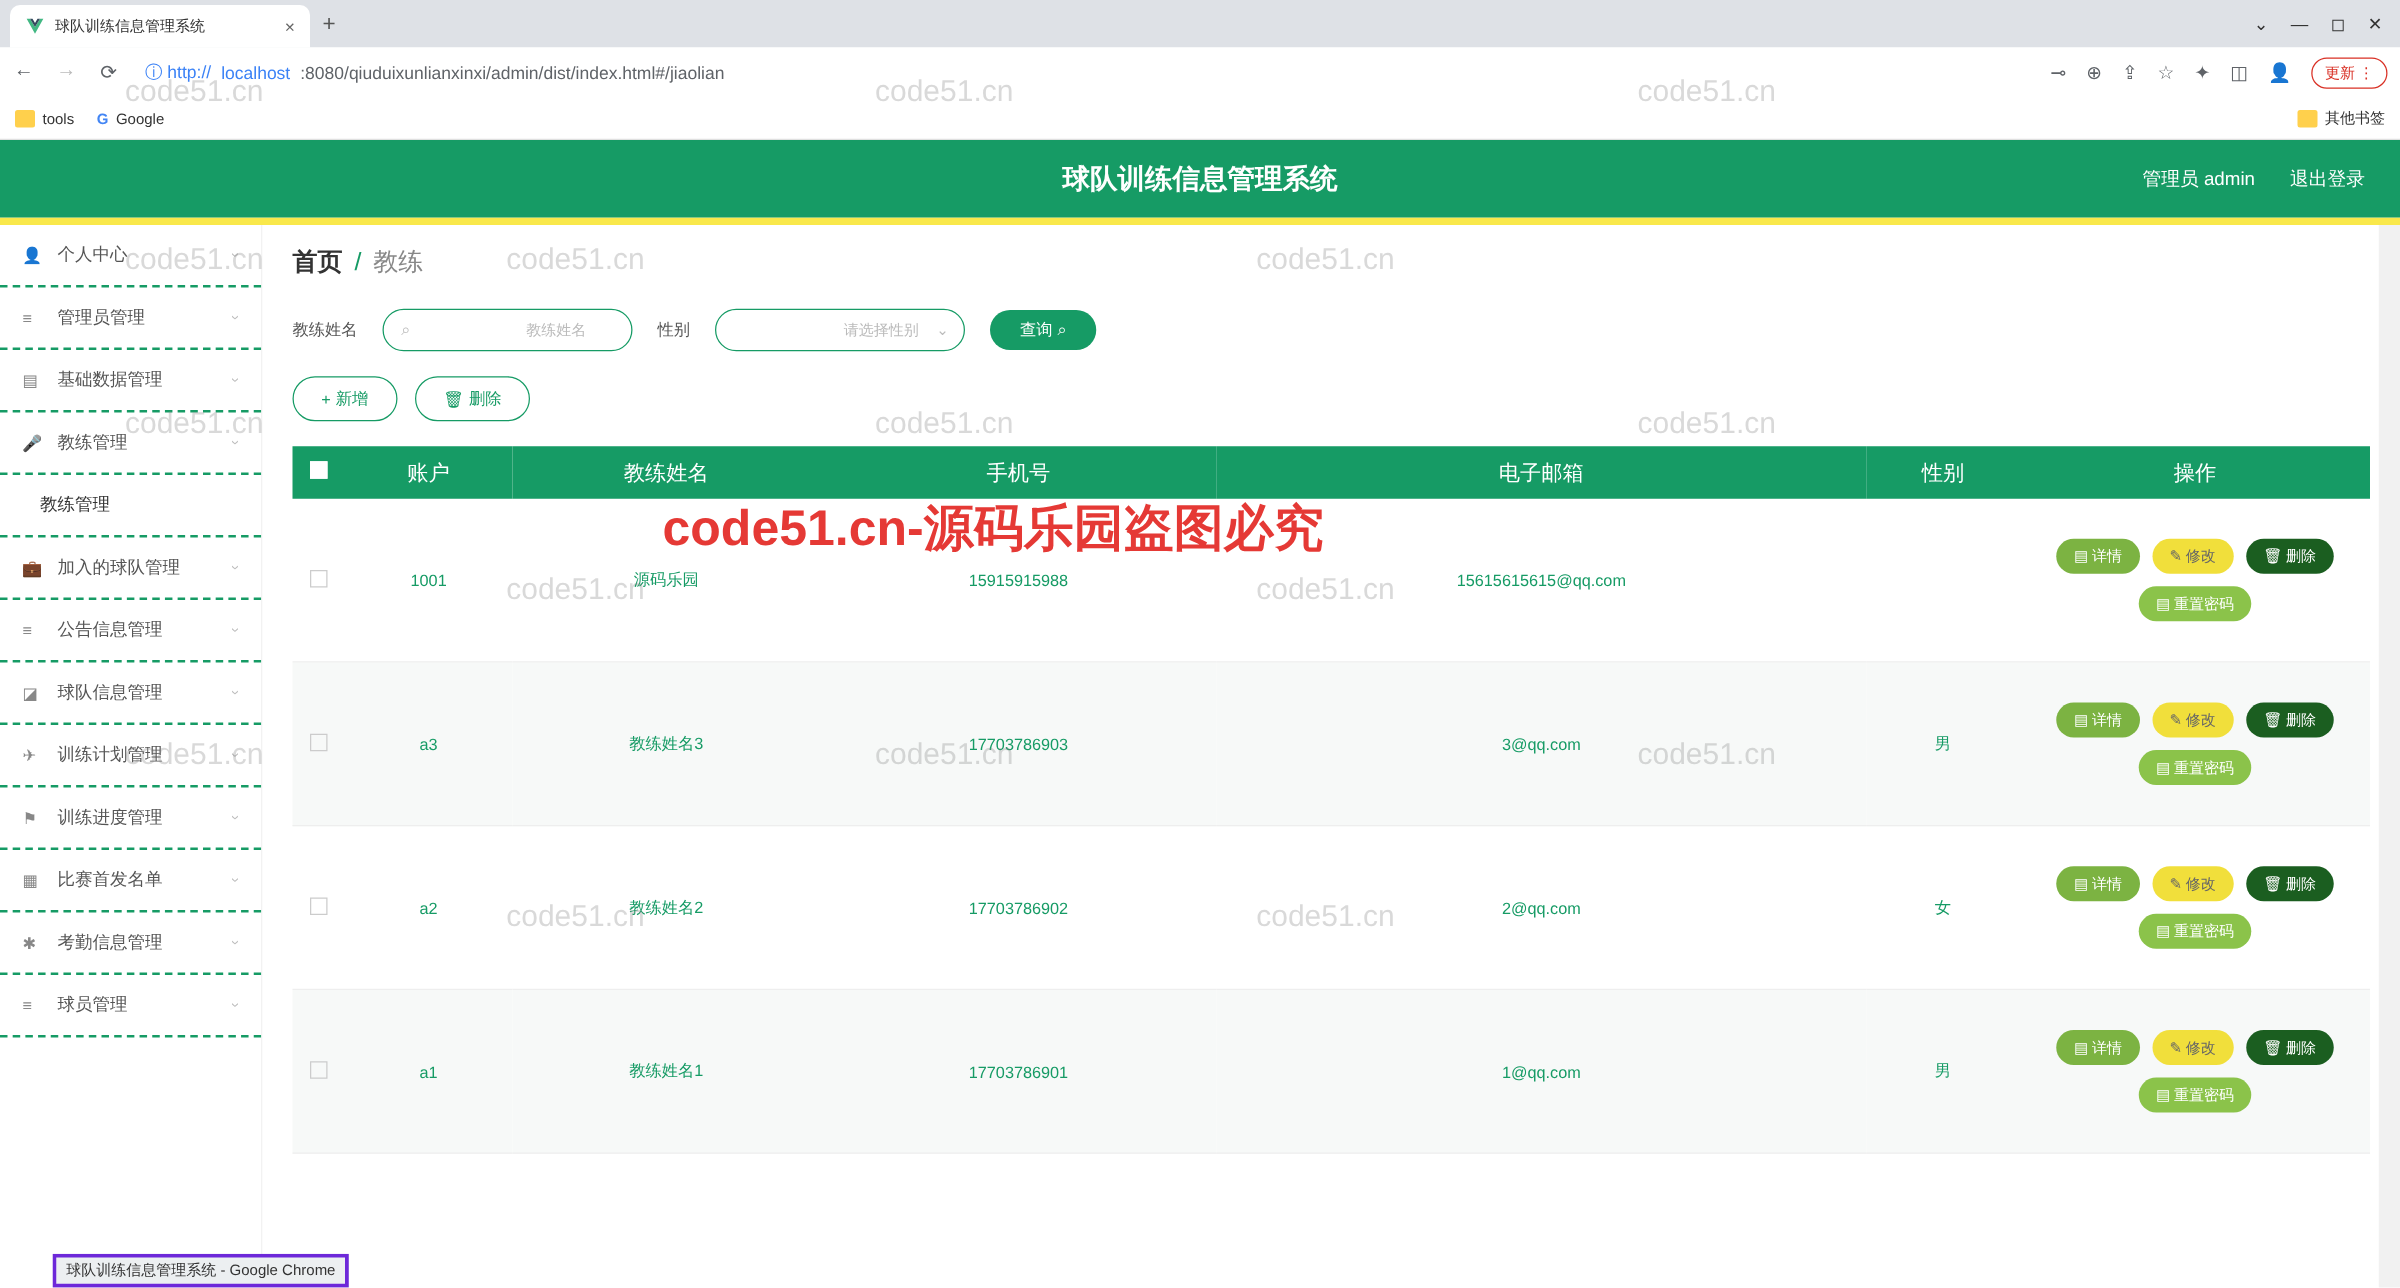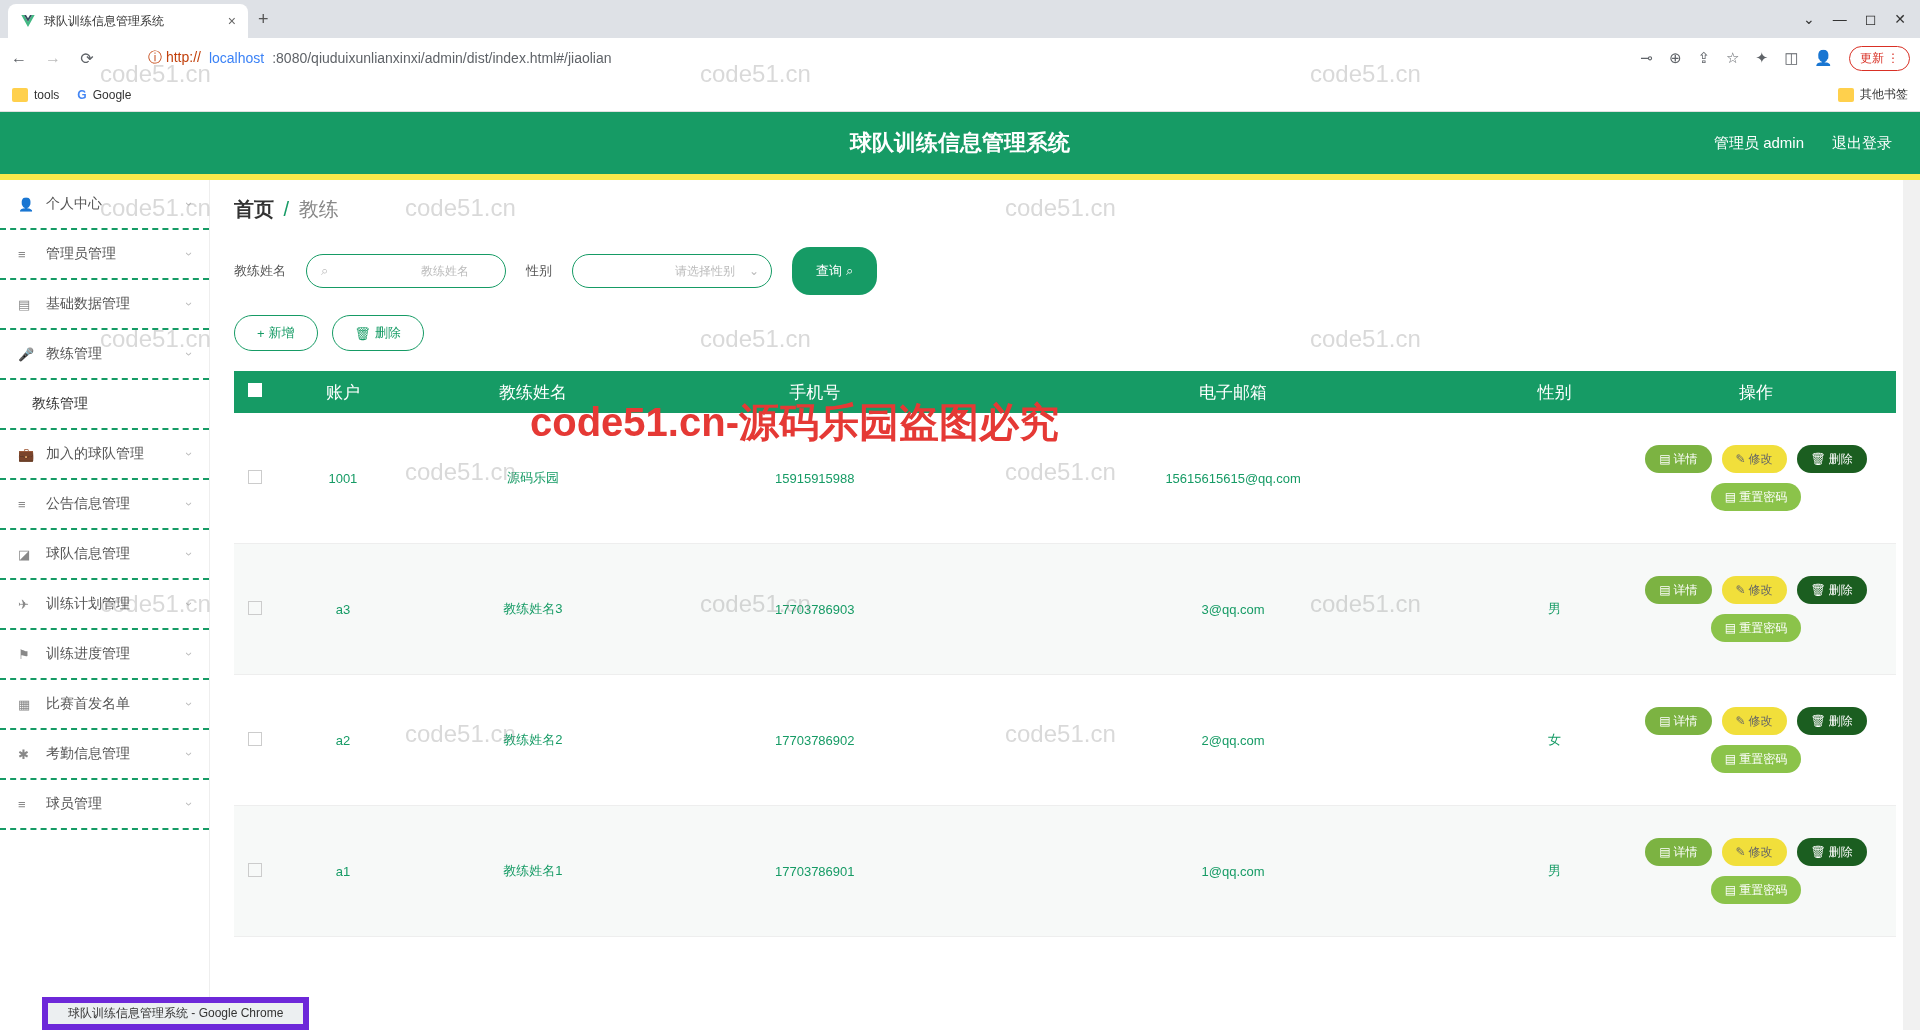--- a/index.html
+++ b/index.html
@@ -10,21 +10,21 @@
 .tab-bar { display: flex; align-items: center; height: 38px; background: #dee1e6; padding-left: 8px; }
 .tab { display: flex; align-items: center; gap: 8px; background: #fff; height: 34px; padding: 0 12px; border-radius: 8px 8px 0 0; margin-top: 4px; min-width: 240px; font-size: 12px; }
 .tab .favicon { width: 16px; height: 16px; color: #42b883; }
 .tab .close { margin-left: auto; font-size: 14px; color: #666; }
 .tab-plus { padding: 0 10px; font-size: 18px; color: #555; }
 .win-controls { margin-left: auto; display: flex; gap: 18px; padding-right: 14px; color: #333; font-size: 14px; }
 .addr-bar { display: flex; align-items: center; height: 40px; padding: 0 10px; gap: 10px; background: #fff; }
 .nav-icons { display: flex; gap: 16px; color: #5f6368; font-size: 16px; }
 .nav-icons span { width: 18px; text-align: center; }
 .url-box { flex: 1; display: flex; align-items: center; gap: 8px; font-size: 14px; height: 30px; padding: 0 10px; }
-.url-proto { color: #c2410c; margin-left: 32px; }
+.url-proto { color: #3b82f6; }
 .url-host { color: #3b82f6; }
 .url-path { color: #5f6368; }
 .addr-icons { display: flex; gap: 16px; color: #5f6368; align-items: center; font-size: 15px; }
 .update-btn { border: 1px solid #d93025; color: #d93025; border-radius: 14px; padding: 3px 10px; font-size: 12px; display: flex; align-items: center; gap: 3px; }
 .update-btn::after { content: "⋮"; color: #d93025; }
 .bookmarks { display: flex; align-items: center; height: 34px; padding: 0 12px; gap: 18px; font-size: 12px; border-bottom: 1px solid #e0e0e0; }
 .bm-item { display: flex; align-items: center; gap: 6px; color: #333; }
 .bm-folder { width: 16px; height: 14px; background: #ffd04c; border-radius: 2px; }
 .bm-other { margin-left: auto; }
 
@@ -50,21 +50,21 @@
 .breadcrumb { padding: 16px 0 24px; font-size: 20px; }
 .breadcrumb .home { color: #333; font-weight: 600; }
 .breadcrumb .sep { color: #169b65; margin: 0 4px; }
 .breadcrumb .cur { color: #888; }
 
 
 .search-bar { display: flex; align-items: center; gap: 20px; margin-bottom: 20px; }
 .search-label { font-size: 13px; color: #555; }
 .search-input { height: 34px; border: 1px solid #169b65; border-radius: 17px; padding: 0 36px 0 36px; min-width: 200px; position: relative; display: flex; align-items: center; color: #bbb; font-size: 12px; justify-content: flex-end; }
 .search-input .si-icon { position: absolute; left: 14px; color: #bbb; font-size: 13px; }
-.query-btn { height: 48px; background: #169b65; color: #fff; border: none; border-radius: 18px; padding: 0 24px; font-size: 13px; display: flex; align-items: center; gap: 4px; }
+.query-btn { height: 32px; background: #169b65; color: #fff; border: none; border-radius: 18px; padding: 0 24px; font-size: 13px; display: flex; align-items: center; gap: 4px; }
 
 
 .action-row { display: flex; gap: 14px; margin-bottom: 20px; }
 .act-btn { height: 36px; border: 1px solid #169b65; background: #fff; color: #169b65; border-radius: 18px; padding: 0 22px; font-size: 13px; display: flex; align-items: center; gap: 4px; }
 
 
 .tbl { width: 100%; border-collapse: collapse; }
 .tbl thead th { background: #169b65; color: #fff; font-weight: normal; font-size: 17px; height: 42px; text-align: center; }
 .tbl thead th:first-child { width: 42px; }
 .tbl tbody tr { border-bottom: 1px solid #eee; }
@@ -80,21 +80,21 @@
 .op-detail { background: #7cb342; }
 .op-edit { background: #f1df3b; color: #666; }
 .op-del { background: #1b5e20; }
 .op-reset { background: #8bc34a; }
 
 
 .wm { position: fixed; color: rgba(128,128,128,0.30); font-size: 24px; pointer-events: none; z-index: 9; }
 .wm-red { position: fixed; color: #e53935; font-size: 40px; font-weight: bold; pointer-events: none; z-index: 10; white-space: nowrap; }
 
 
-.status-bar { position: fixed; bottom: 0; left: 42px; background: #eceff1; border: 6px solid #6d28d9; padding: 2px 20px; font-size: 12px; color: #333; }
+.status-bar { position: fixed; bottom: 0; left: 42px; background: #eceff1; border: 3px solid #6d28d9; padding: 2px 8px; font-size: 12px; color: #333; }
 
 
 .scroll-ind { position: fixed; right: 0; top: 180px; width: 17px; bottom: 0; background: #f1f1f1; }
 </style>
 </head>
 <body>
 
 <div class="browser-chrome">
   <div class="tab-bar">
     <div class="tab">

